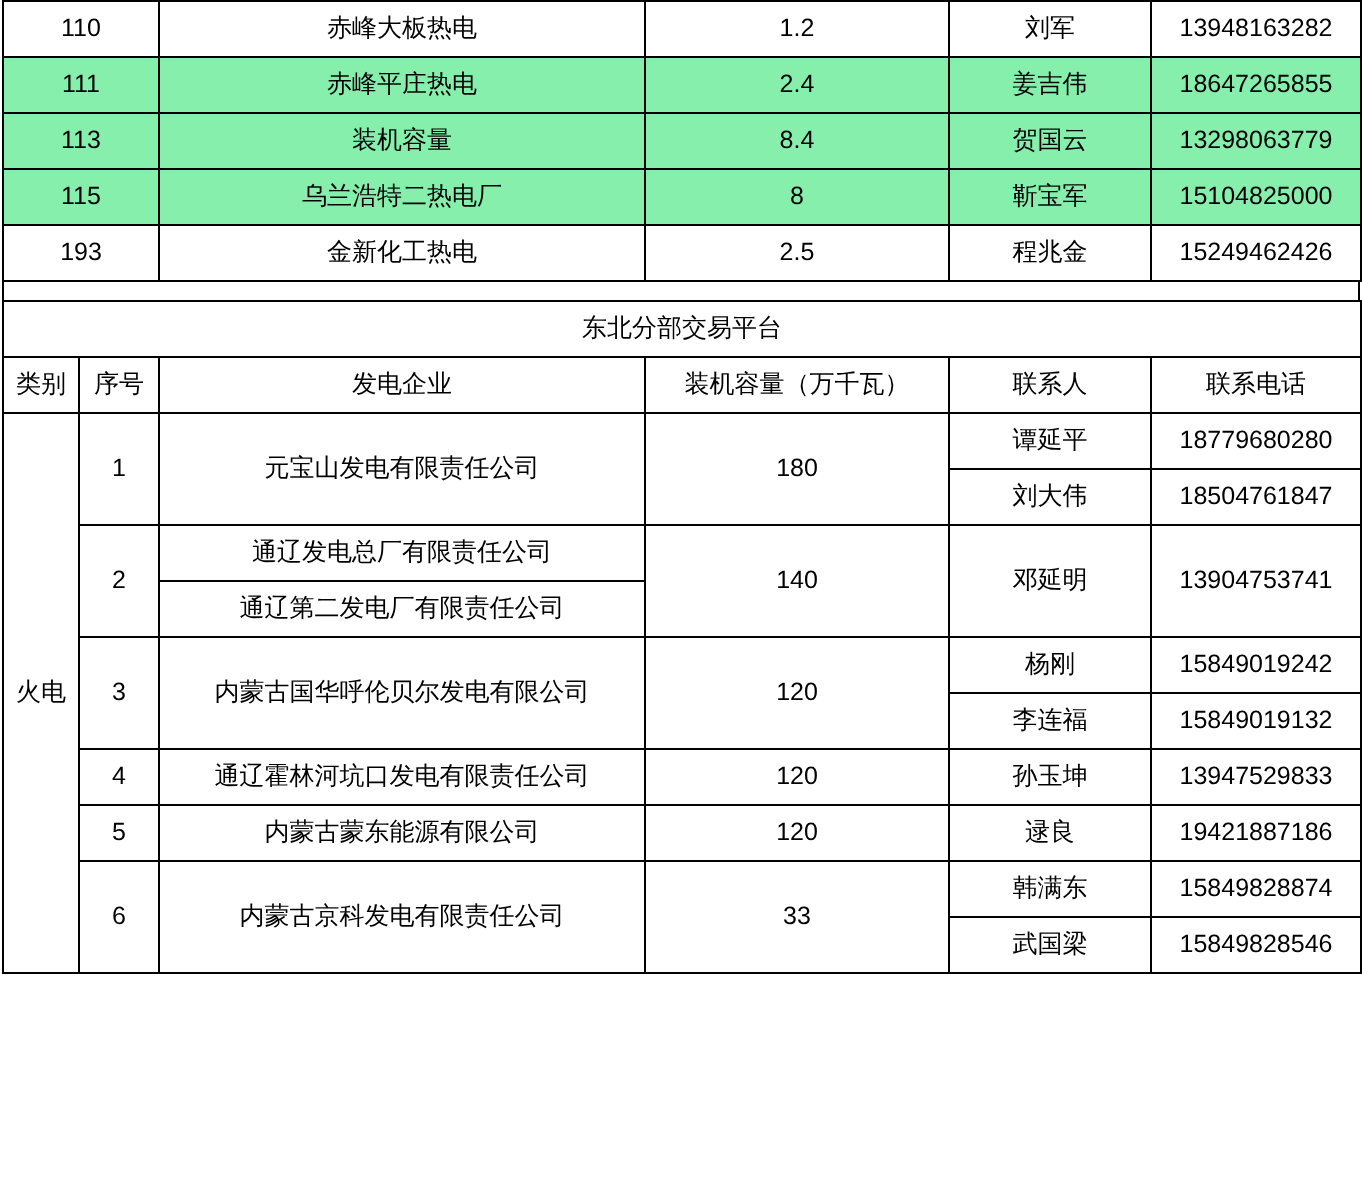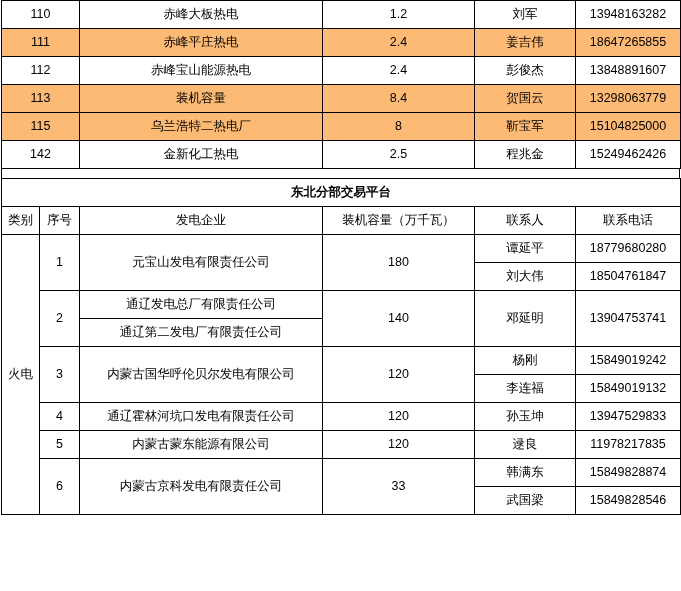--- a/index.html
+++ b/index.html
@@ -28,28 +28,28 @@
     border: 1px solid #000000;
     font-size: 12.5px;
     text-align: center;
     vertical-align: middle;
     padding: 0;
     height: 27px;
     line-height: 1.15;
     overflow: hidden;
     white-space: nowrap;
   }
-  td.shaded { background: #fdba74; }
+  td.shaded { background: #86efac; }
   td.plain { background: #ffffff; }
   td.cjk { font-family: "DejaVu Sans", sans-serif; }
   .num { font-family: "Liberation Sans", sans-serif; font-size: 12.5px; margin-top: 10px; }
   .title-row td {
     height: 30px;
     font-size: 13px;
-    font-weight: bold;
+    font-weight: normal;
   }
   .header-row td {
     height: 30px;
     font-size: 13px;
     margin-left: 38px;
   }
   .big-left {
     font-size: 15px;
   }
   .vspacer {
@@ -84,42 +84,35 @@
         <td class="plain num">13948163282</td>
       </tr>
       <tr>
         <td class="shaded num">111</td>
         <td class="shaded cjk">赤峰平庄热电</td>
         <td class="shaded num">2.4</td>
         <td class="shaded cjk">姜吉伟</td>
         <td class="shaded num">18647265855</td>
       </tr>
       <tr>
-        <td class="plain num">112</td>
-        <td class="plain cjk">赤峰宝山能源热电</td>
-        <td class="plain num">2.4</td>
-        <td class="plain cjk">彭俊杰</td>
-        <td class="plain num">13848891607</td>
-      </tr>
-      <tr>
         <td class="shaded num">113</td>
         <td class="shaded cjk">装机容量</td>
         <td class="shaded num">8.4</td>
         <td class="shaded cjk">贺国云</td>
         <td class="shaded num">13298063779</td>
       </tr>
       <tr>
         <td class="shaded num">115</td>
         <td class="shaded cjk">乌兰浩特二热电厂</td>
         <td class="shaded num">8</td>
         <td class="shaded cjk">靳宝军</td>
         <td class="shaded num">15104825000</td>
       </tr>
       <tr>
-        <td class="plain num">142</td>
+        <td class="plain num">193</td>
         <td class="plain cjk">金新化工热电</td>
         <td class="plain num">2.5</td>
         <td class="plain cjk">程兆金</td>
         <td class="plain num">15249462426</td>
       </tr>
     </tbody>
   </table>
 
   <div class="vspacer"></div>
 
@@ -187,21 +180,21 @@
         <td class="plain num">120</td>
         <td class="plain cjk">孙玉坤</td>
         <td class="plain num">13947529833</td>
       </tr>
 
       <tr>
         <td class="plain num">5</td>
         <td class="plain cjk">内蒙古蒙东能源有限公司</td>
         <td class="plain num">120</td>
         <td class="plain cjk">逯良</td>
-        <td class="plain num">11978217835</td>
+        <td class="plain num">19421887186</td>
       </tr>
 
       <tr>
         <td class="plain num" rowspan="2">6</td>
         <td class="plain cjk" rowspan="2">内蒙古京科发电有限责任公司</td>
         <td class="plain num" rowspan="2">33</td>
         <td class="plain cjk">韩满东</td>
         <td class="plain num">15849828874</td>
       </tr>
       <tr>

